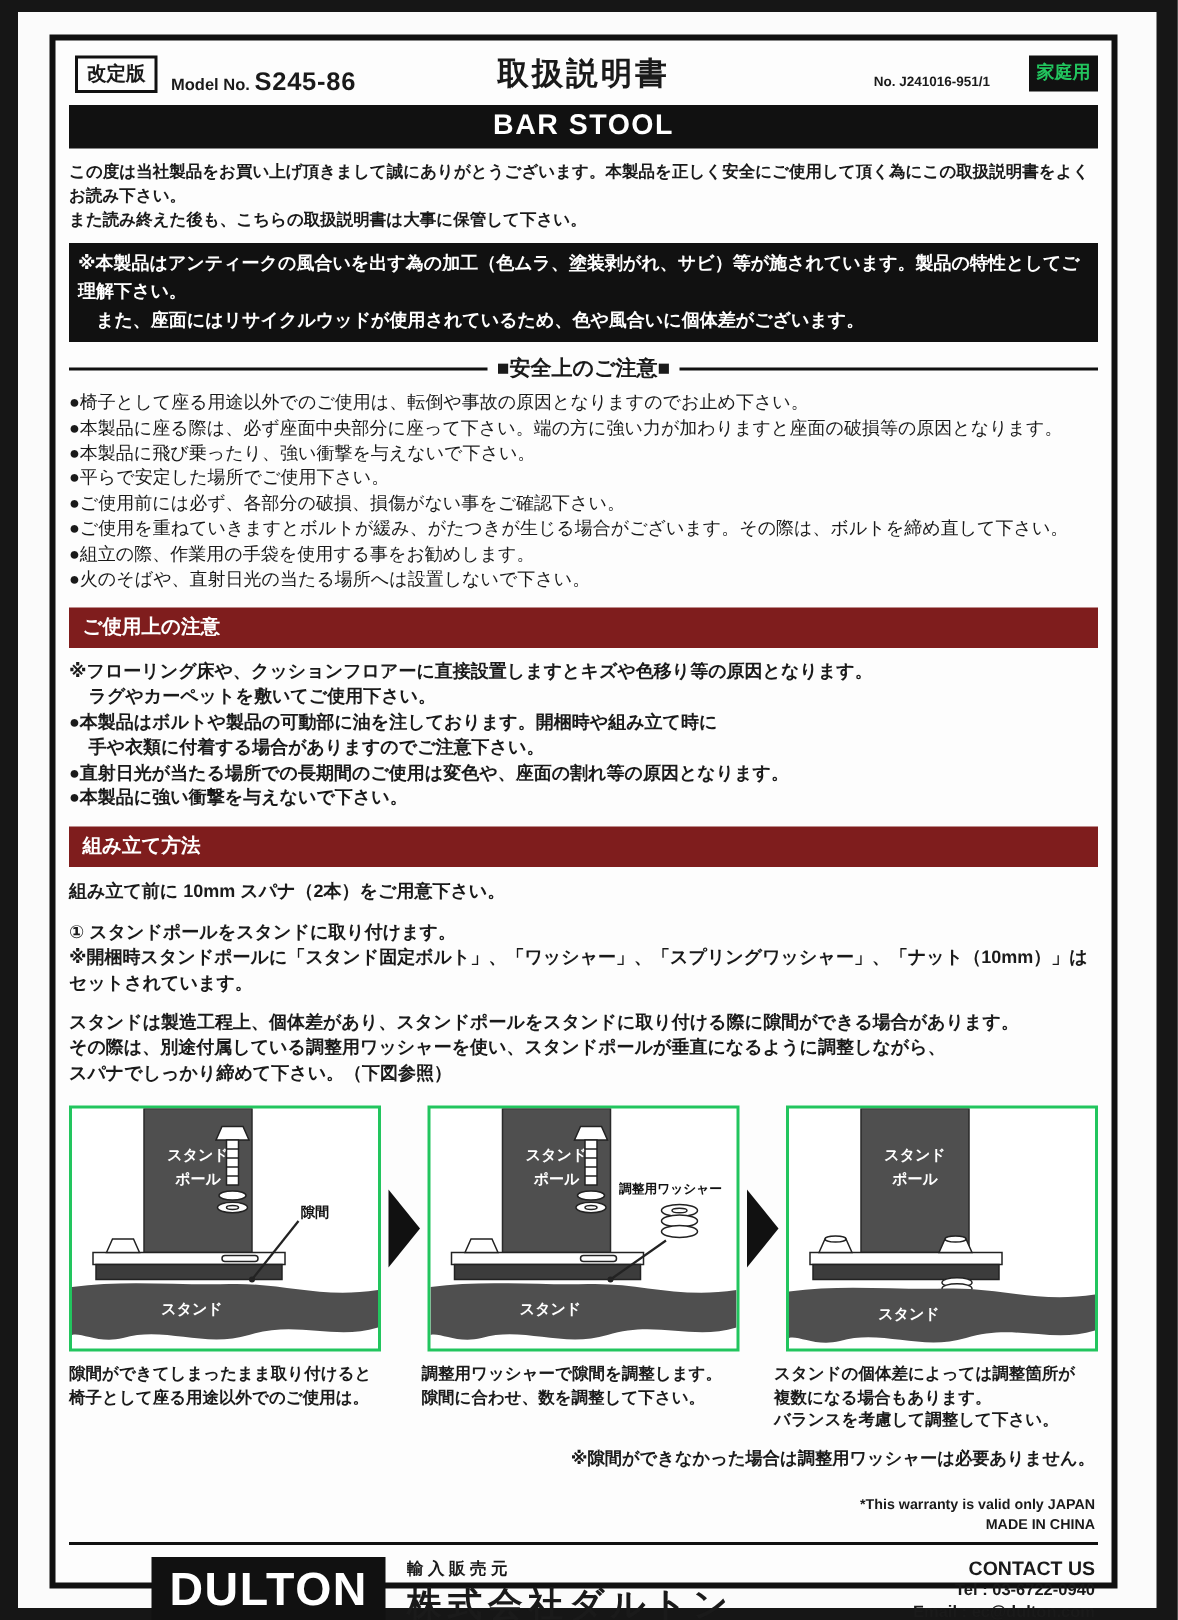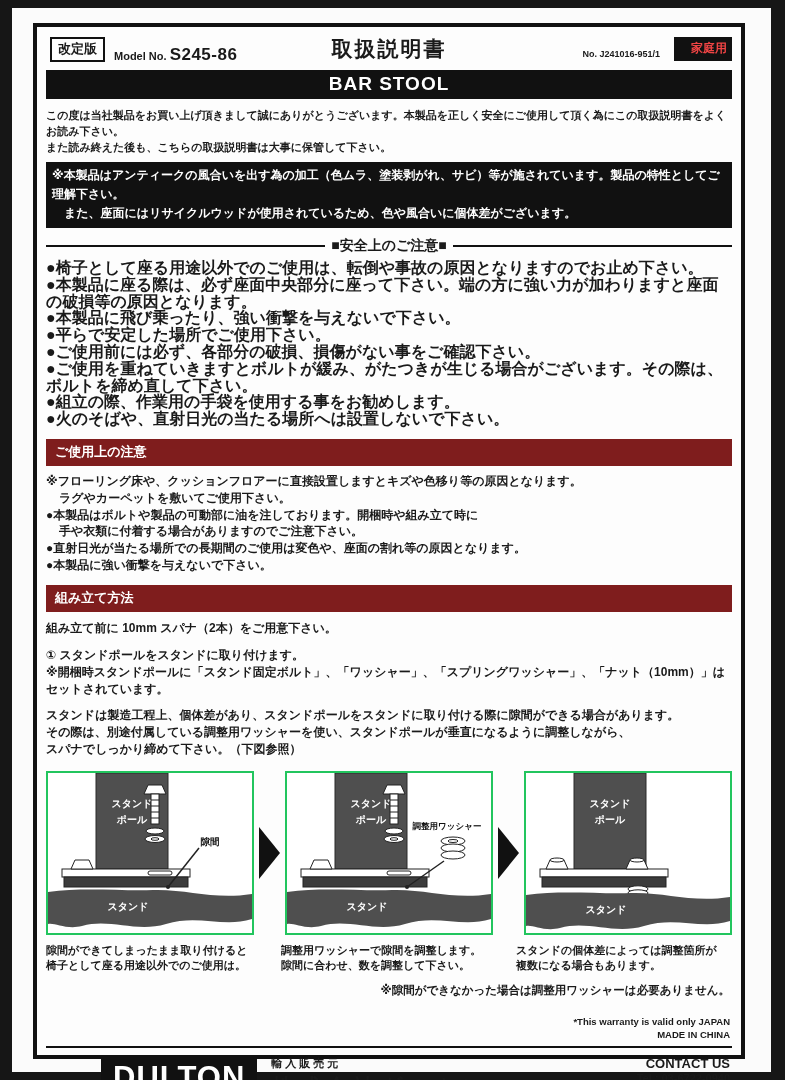--- a/index.html
+++ b/index.html
@@ -8,33 +8,33 @@
   .page { position:relative; width:759px; height:1064px; margin:8px auto 0 12px; background:#fbfbfb; }
   .frame { position:absolute; left:21px; top:15px; width:712px; height:1036px; border:4px solid #111; background:#fdfdfd; padding:6px 9px 0 9px; }
 
   
   .hdr { position:relative; height:34px; margin-top:2px; }
   .rev-badge { position:absolute; left:4px; top:2px; border:2px solid #111; padding:1px 6px 2px 6px; font-size:13px; font-weight:700; }
   .model { position:absolute; left:68px; top:10px; font-size:11px; font-weight:700; }
   .model b { font-size:17px; letter-spacing:0.5px; }
   .doc-title { position:absolute; left:0; right:0; top:0; text-align:center; font-size:21px; font-weight:700; letter-spacing:2px; }
   .doc-no { position:absolute; right:72px; top:14px; font-size:9px; font-weight:700; }
-  .home-badge { position:absolute; right:0; top:2px; background:#111; color:#ef4444; font-size:12px; font-weight:700; padding:3px 5px 4px 17px; }
+  .home-badge { position:absolute; right:0; top:2px; background:#111; color:#22c55e; font-size:12px; font-weight:700; padding:3px 5px 4px 5px; }
   .product-bar { background:#111; color:#fff; text-align:center; font-size:19px; font-weight:700; letter-spacing:1px; padding:3px 0 4px 0; margin-top:1px; }
 
   
   .intro { margin-top:8px; font-size:11px; font-weight:600; line-height:16px; }
   .notice { margin-top:7px; background:#111; color:#fff; font-size:12px; font-weight:700; line-height:19px; padding:4px 6px 5px 6px; }
   .notice .l2 { padding-left:12px; }
 
   
   .safety-title { display:flex; align-items:center; margin-top:9px; font-size:14px; font-weight:700; }
   .safety-title .rule { flex:1; height:2px; background:#111; }
   .safety-title .t { padding:0 6px; }
-  .list { margin-top:5px; font-size:16px; font-weight:700; line-height:16.8px; }
+  .list { margin-top:5px; font-size:12px; font-weight:400; line-height:16.8px; }
 
   
   .sec-bar { background:#7f1d1d; color:#fff; font-size:13px; font-weight:700; padding:4px 0 5px 9px; margin-top:11px; }
   .usage-list { margin-top:7px; font-size:12px; font-weight:600; line-height:16.8px; }
   .usage-list .indent { padding-left:13px; }
 
   .asm-prep { margin-top:8px; font-size:12px; font-weight:600; }
   .asm-step { margin-top:10px; font-size:12px; font-weight:600; line-height:17px; }
   .asm-para { margin-top:9px; font-size:12px; font-weight:600; line-height:17px; }
 
@@ -215,20 +215,21 @@
         <div>隙間ができてしまったまま取り付けると</div>
         <div>椅子として座る用途以外でのご使用は。</div>
       </div>
       <div class="cap">
         <div>調整用ワッシャーで隙間を調整します。</div>
         <div>隙間に合わせ、数を調整して下さい。</div>
       </div>
       <div class="cap">
         <div>スタンドの個体差によっては調整箇所が</div>
         <div>複数になる場合もあります。</div>
+        <div>バランスを考慮して調整して下さい。</div>
       </div>
     </div>
     <div class="diag-note">※隙間ができなかった場合は調整用ワッシャーは必要ありません。</div>
 
     <div class="warranty">
       <div>*This warranty is valid only JAPAN</div>
       <div>MADE IN CHINA</div>
     </div>
     <div class="foot-rule"></div>
     <div class="footer">

